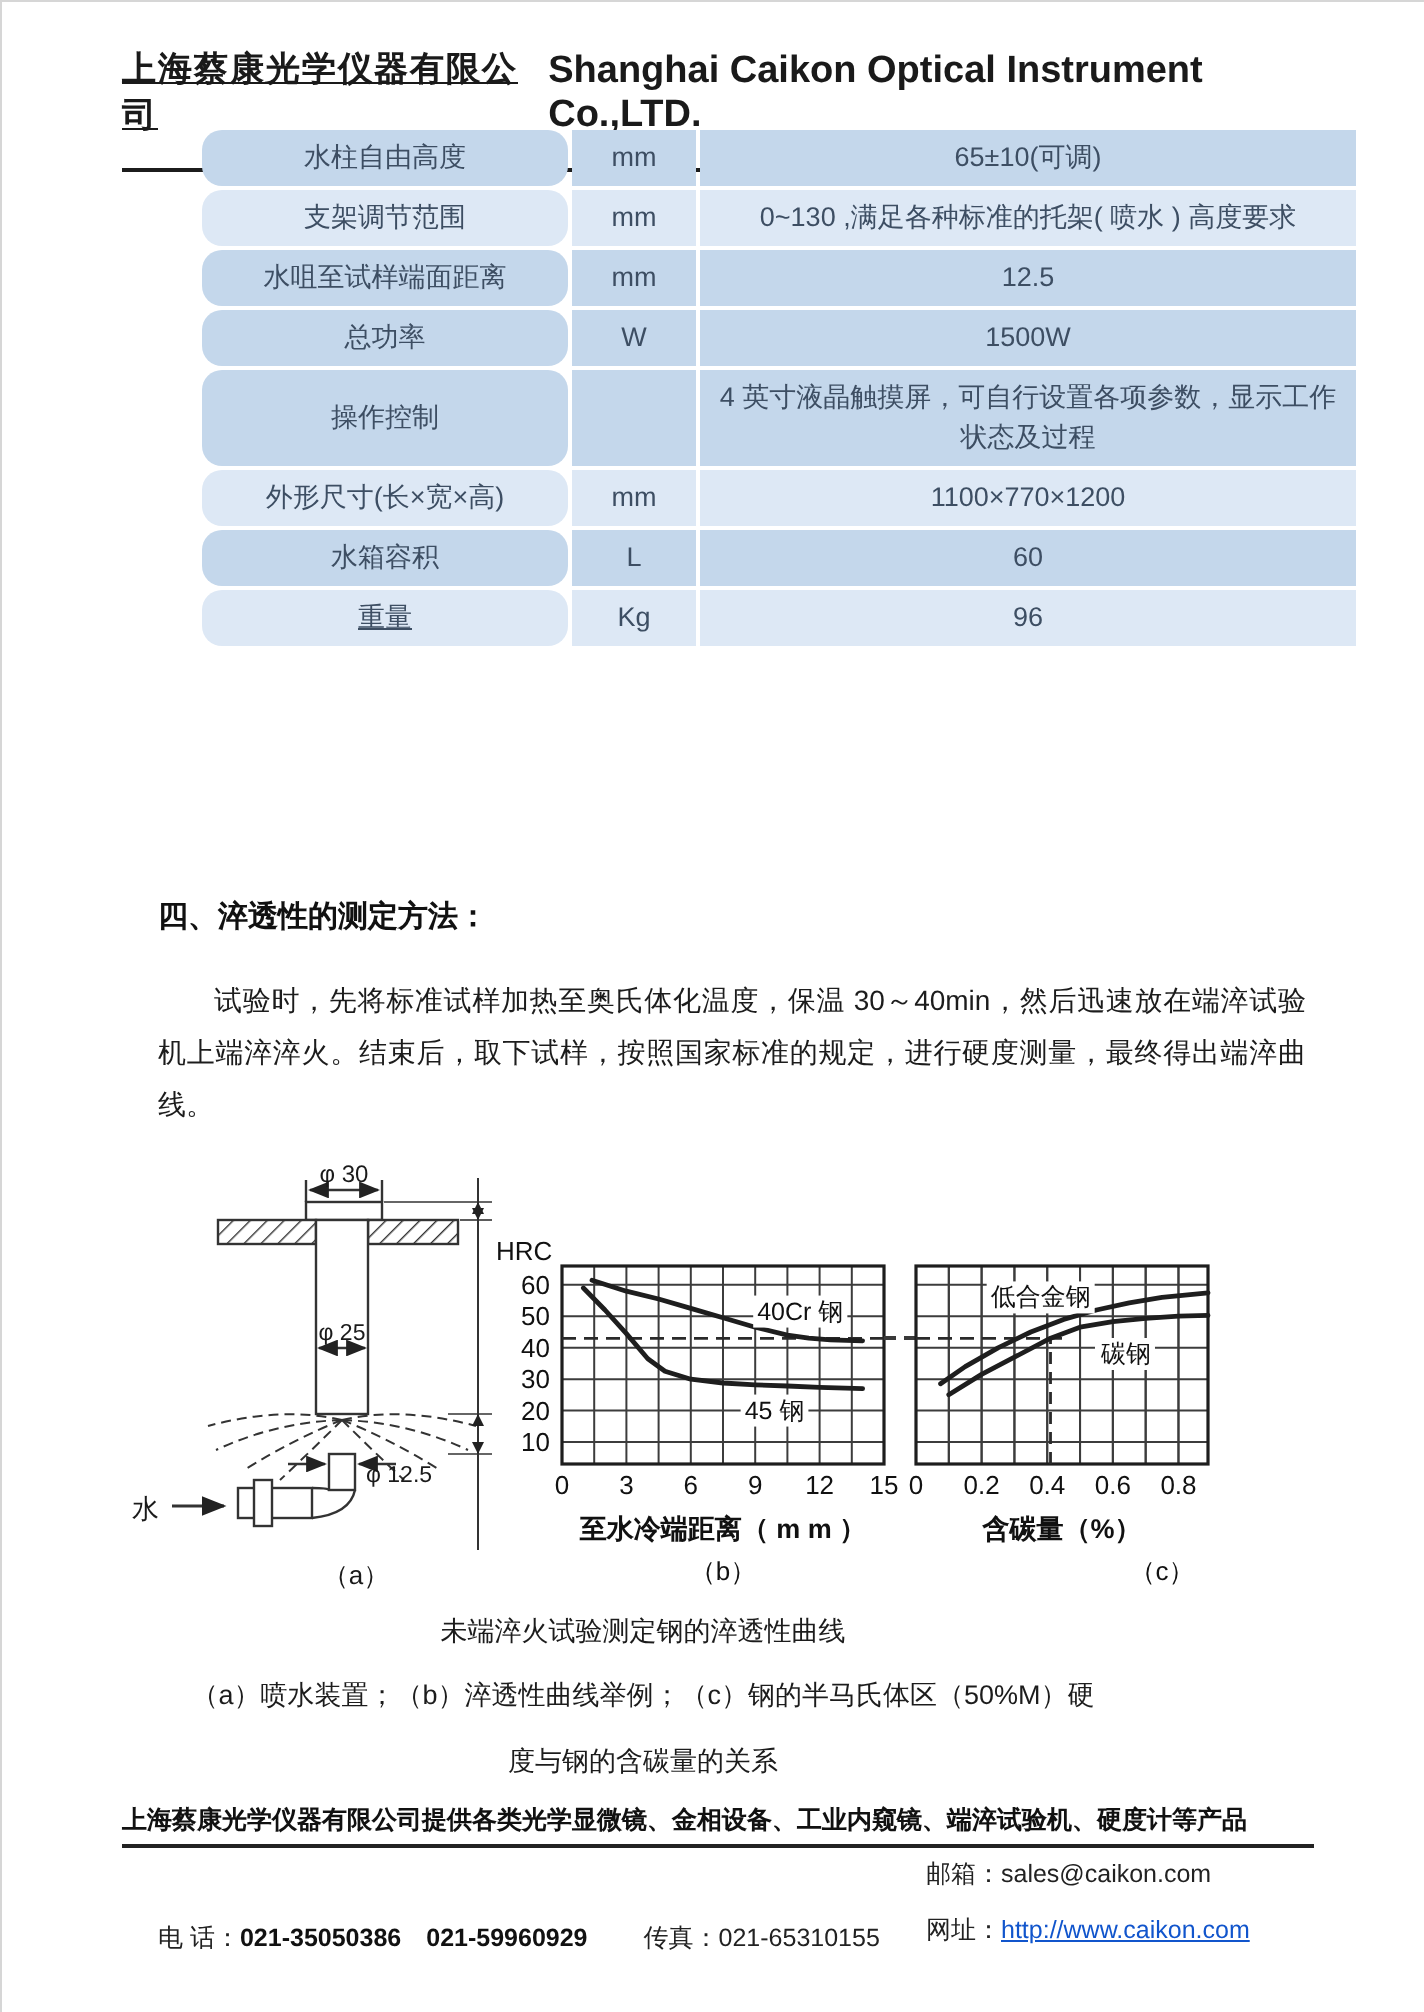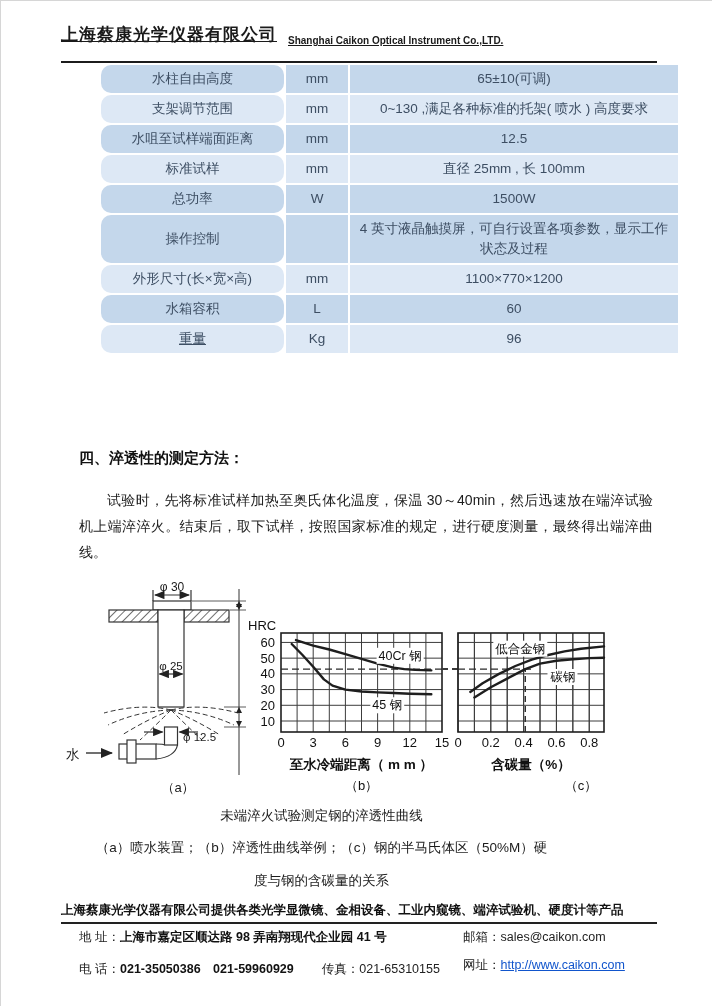--- a/index.html
+++ b/index.html
@@ -6,21 +6,21 @@
   .page{
     position:relative; width:712px; height:1006px; margin:0 auto;
     background:#ffffff; border:1px solid #d6d6d6; overflow:hidden;
     font-family:"Liberation Sans","DejaVu Sans",sans-serif; color:#1a1a1a;
   }
   .abs{position:absolute;}
   
   .header{left:60px; top:22px; width:596px; display:flex; justify-content:flex-start;
           align-items:flex-end; border-bottom:2px solid #1c1c1c; padding-bottom:15px;gap:11px;}
   .company-cn{font-size:17px; font-weight:bold; text-decoration:underline; letter-spacing:1px;}
-  .company-en{font-size:10px; font-weight:bold;text-decoration:underline;}
+  .company-en{font-size:19px; font-weight:bold;}
   
   .spec-table{left:98px; top:62px;}
   table.spec{border-collapse:separate; border-spacing:2px; table-layout:fixed; width:577px;}
   table.spec td{
     text-align:center; vertical-align:middle; font-size:13.5px; color:#3d4e63;
     line-height:20px; padding:4px 6px; overflow:hidden;
   }
   td.c-label{width:171px;border-radius:10px;} td.c-unit{width:50px;} td.c-value{width:316px;}
   tr.dark td{background:#c4d7eb;} tr.light td{background:#dde8f5;}
   .u{text-decoration:underline;}
@@ -59,25 +59,20 @@
           </tr>
           <tr class="light">
             <td class="c-label">支架调节范围</td>
             <td class="c-unit">mm</td>
             <td class="c-value">0~130 ,满足各种标准的托架( 喷水 ) 高度要求</td>
           </tr>
           <tr class="dark">
             <td class="c-label">水咀至试样端面距离</td>
             <td class="c-unit">mm</td>
             <td class="c-value">12.5</td>
-          </tr>
-          <tr class="light">
-            <td class="c-label">标准试样</td>
-            <td class="c-unit">mm</td>
-            <td class="c-value">直径 25mm , 长 100mm</td>
           </tr>
           <tr class="dark">
             <td class="c-label">总功率</td>
             <td class="c-unit">W</td>
             <td class="c-value">1500W</td>
           </tr>
           <tr class="dark">
             <td class="c-label">操作控制</td>
             <td class="c-unit"></td>
             <td class="c-value">4 英寸液晶触摸屏，可自行设置各项参数，显示工作状态及过程</td>
@@ -250,23 +245,20 @@
       <text x="80" y="153" text-anchor="middle" font-size="13.5" font-weight="bold" fill="#111">含碳量（%）</text>
       <text x="130" y="174" text-anchor="middle" font-size="13" fill="#111">（c）</text>
     </svg>
 
   <div class="abs caption" style="top:806px;">未端淬火试验测定钢的淬透性曲线</div>
   <div class="abs caption" style="top:838px;">（a）喷水装置；（b）淬透性曲线举例；（c）钢的半马氏体区（50%M）硬</div>
   <div class="abs tagline">上海蔡康光学仪器有限公司提供各类光学显微镜、金相设备、工业内窥镜、端淬试验机、硬度计等产品</div>
 
   <div class="abs caption" style="top:871px;">度与钢的含碳量的关系</div>
 
-  <div class="abs contact" style="left:78px; top:928px;">
-    <span>地 址：</span><b>上海市嘉定区顺达路 98 弄南翔现代企业园 41 号</b>
-  </div>
   <div class="abs contact" style="left:462px; top:928px;">
     <span>邮箱：</span><span>sales@caikon.com</span>
   </div>
   <div class="abs contact" style="left:78px; top:960px;">
     <span>电 话：</span><b>021-35050386　021-59960929</b><span style="display:inline-block;width:28px;"></span><span>传真：</span><span>021-65310155</span>
   </div>
   <div class="abs contact" style="left:462px; top:956px;">
     <span>网址：</span><a class="weblink">http://www.caikon.com</a>
   </div>
 

